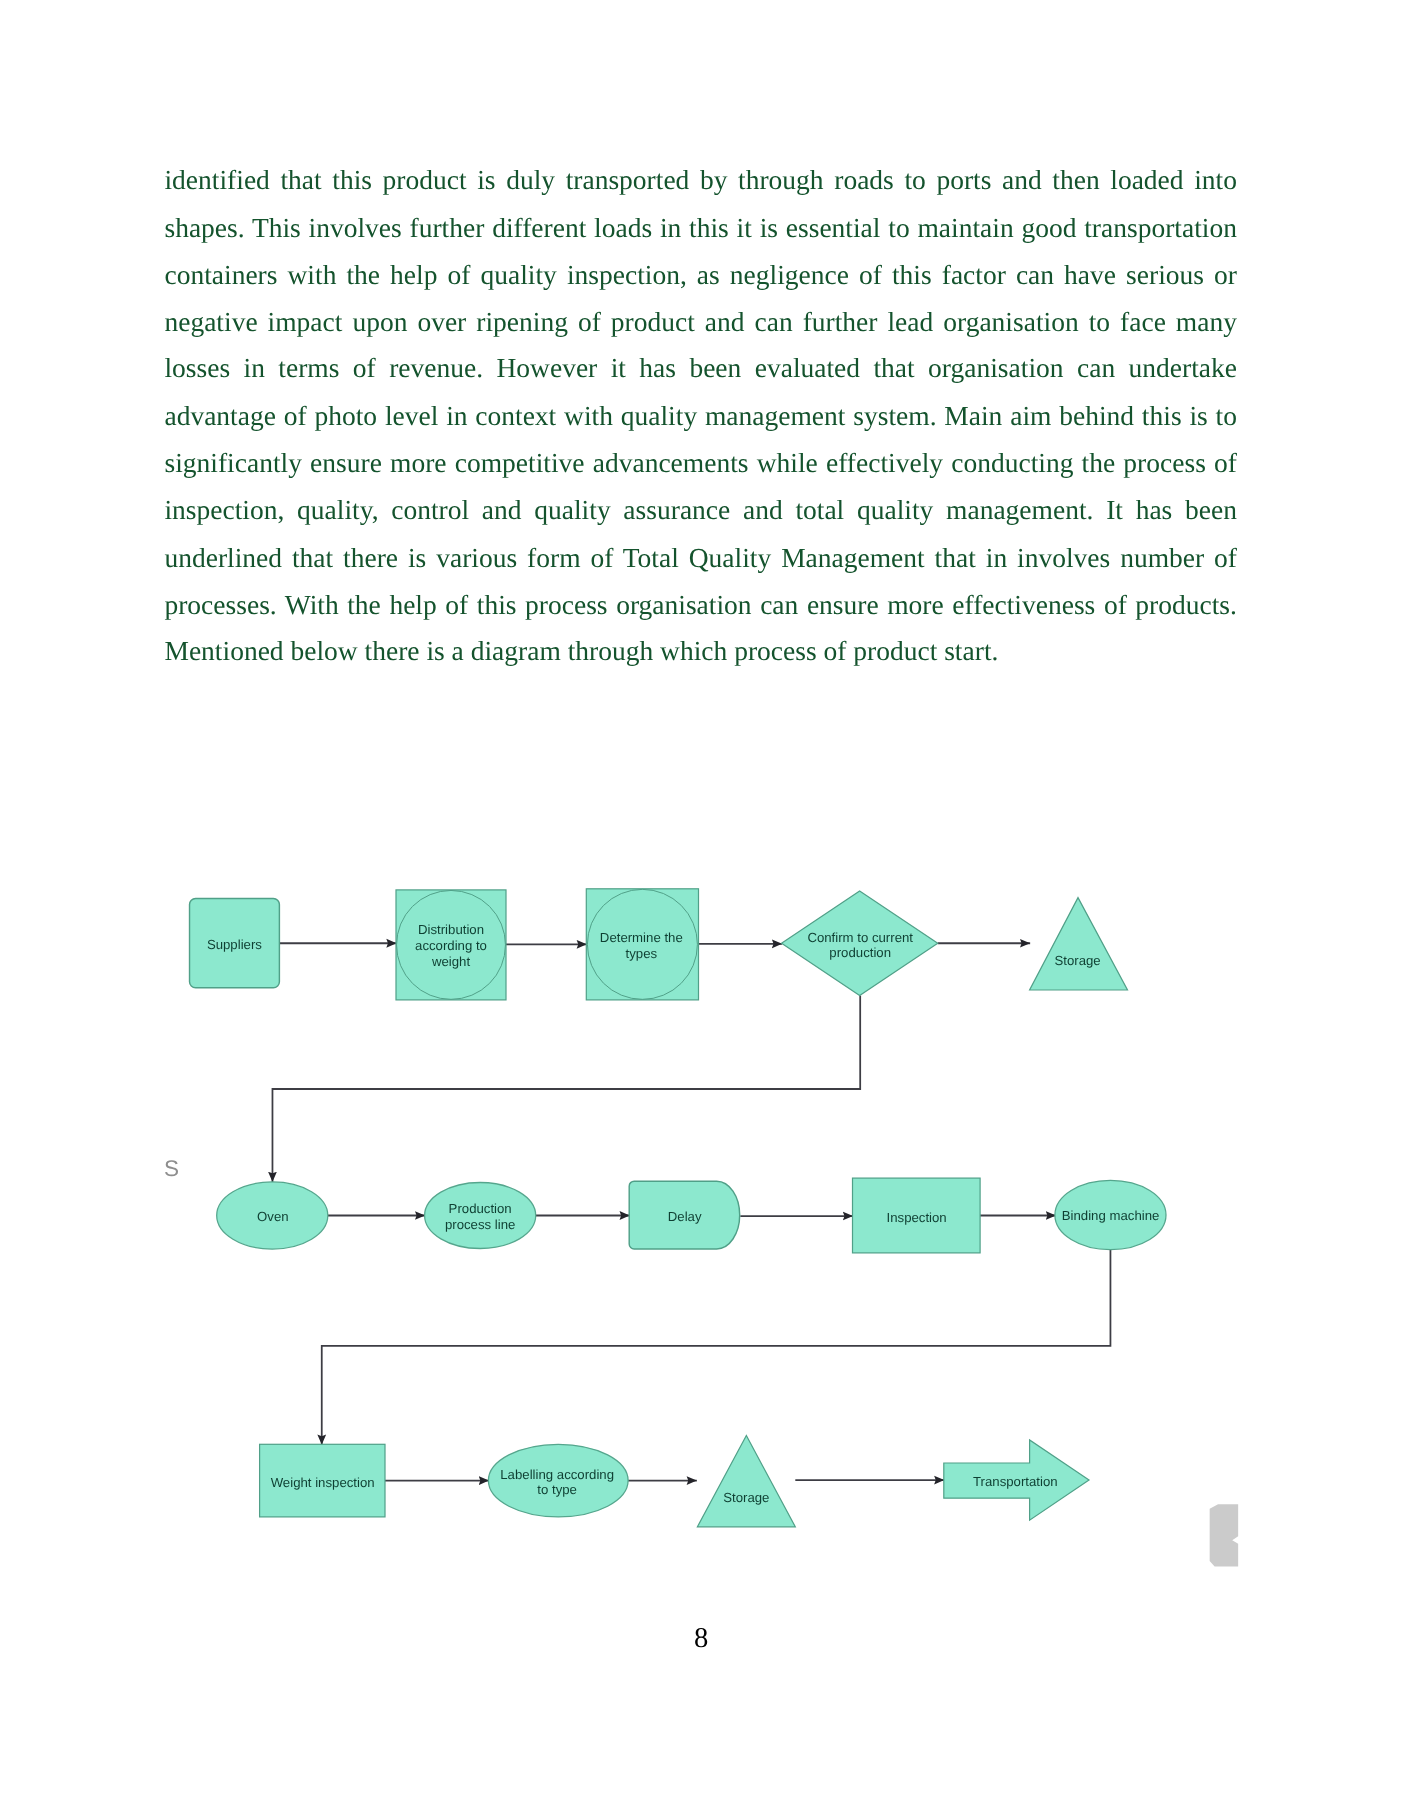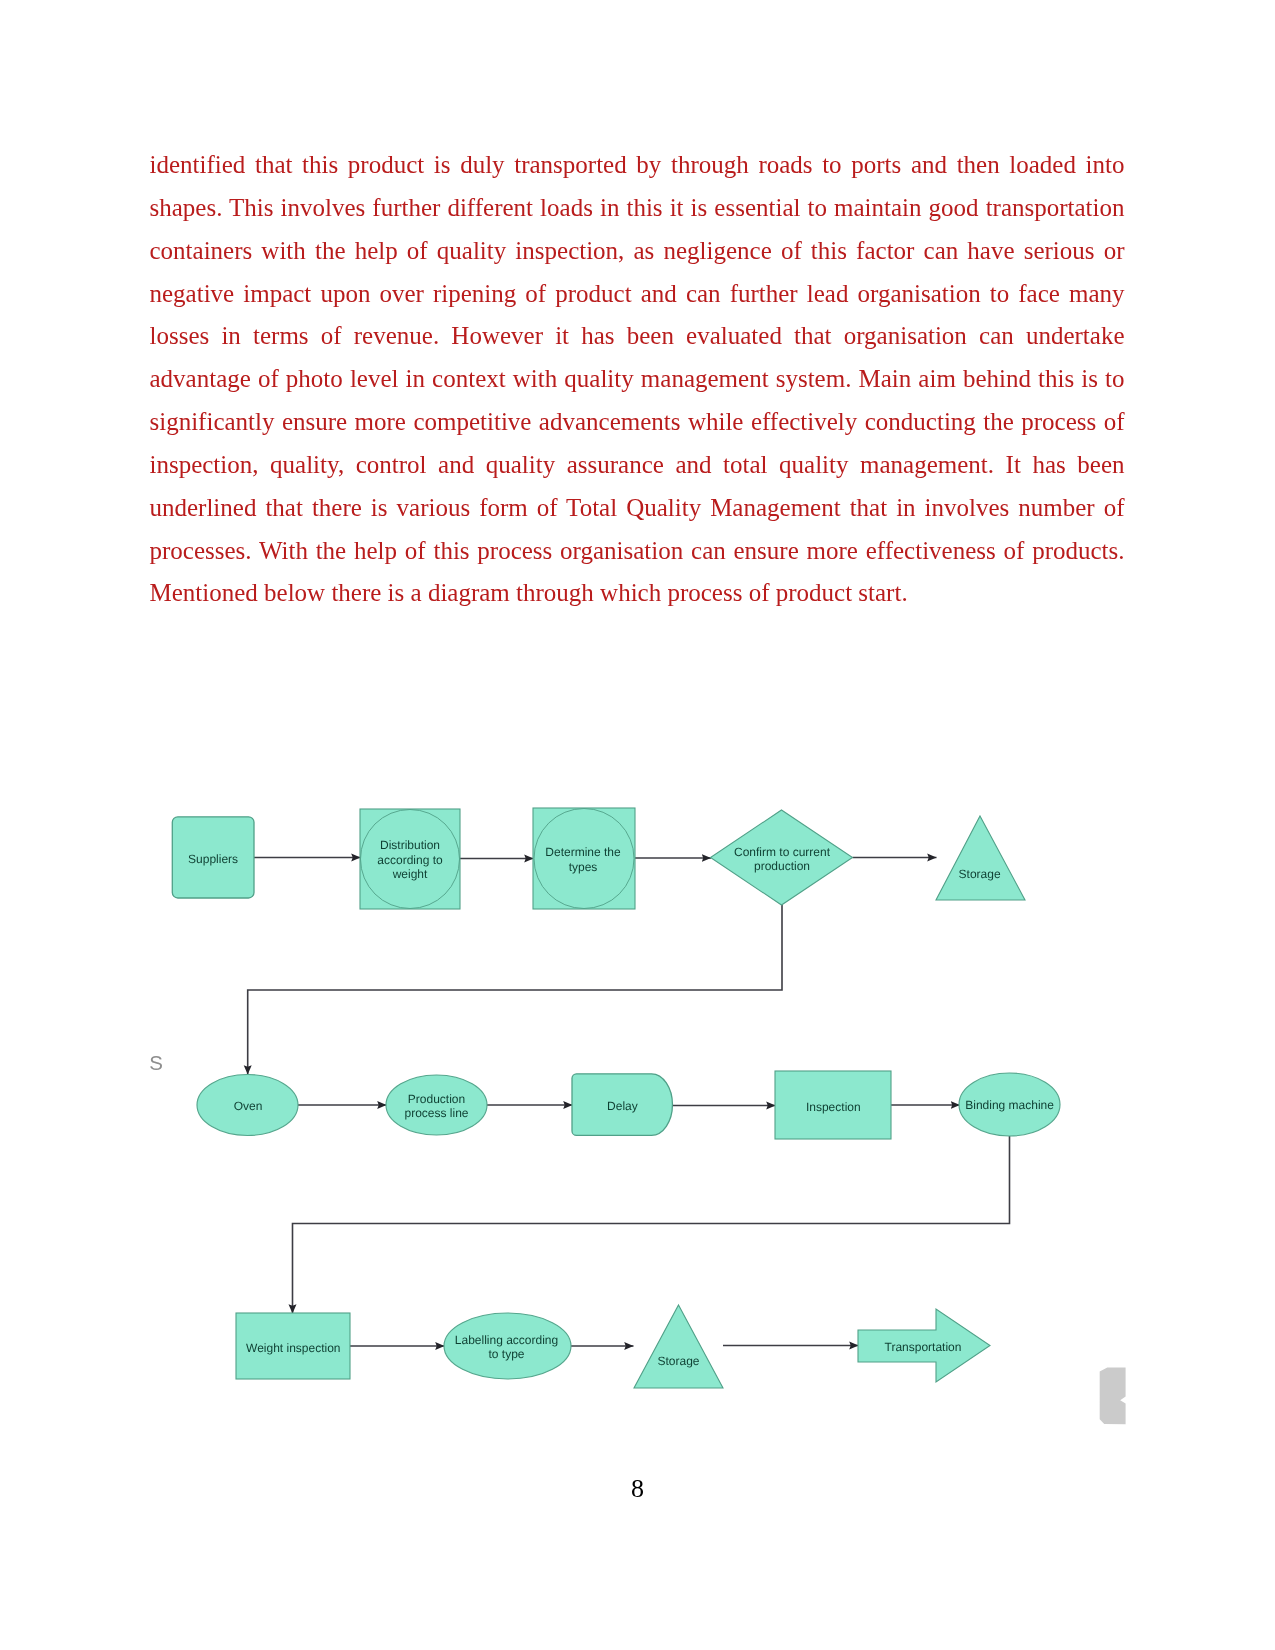--- a/index.html
+++ b/index.html
@@ -1,20 +1,20 @@
 <!DOCTYPE html>
 <html><head>
 <meta charset="utf-8">
 <style>
   html,body{margin:0;padding:0;background:#ffffff;}
   body{width:1275px;height:1650px;overflow:hidden;position:relative;
        font-family:"Liberation Serif",serif;}
   .page{position:absolute;left:0;top:0;width:1275px;height:1650px;background:#ffffff;}
   .bodytext{position:absolute;left:149.5px;top:144px;width:975px;margin:0;
-            font-size:25px;line-height:42.85px;text-align:justify;color:#b91c1c;}
+            font-size:25px;line-height:42.85px;text-align:justify;color:#14532d;}
   .pagenum{position:absolute;left:0;top:1474px;width:1275px;text-align:center;
            font-size:26px;line-height:30px;color:#010101;}
   .smark{position:absolute;left:149.2px;top:1051px;font-family:"Liberation Sans",sans-serif;
          font-size:20.5px;line-height:24px;color:#8e8e8e;}
   .clipglyph{position:absolute;left:0;top:0;width:1275px;height:1650px;}
   svg.flow{position:absolute;left:0;top:0;}
   .nlabel{font-family:"Liberation Sans",sans-serif;font-size:12px;fill:#0e3f32;
           -webkit-font-smoothing:antialiased;text-rendering:geometricPrecision;}
 </style>
 </head>

